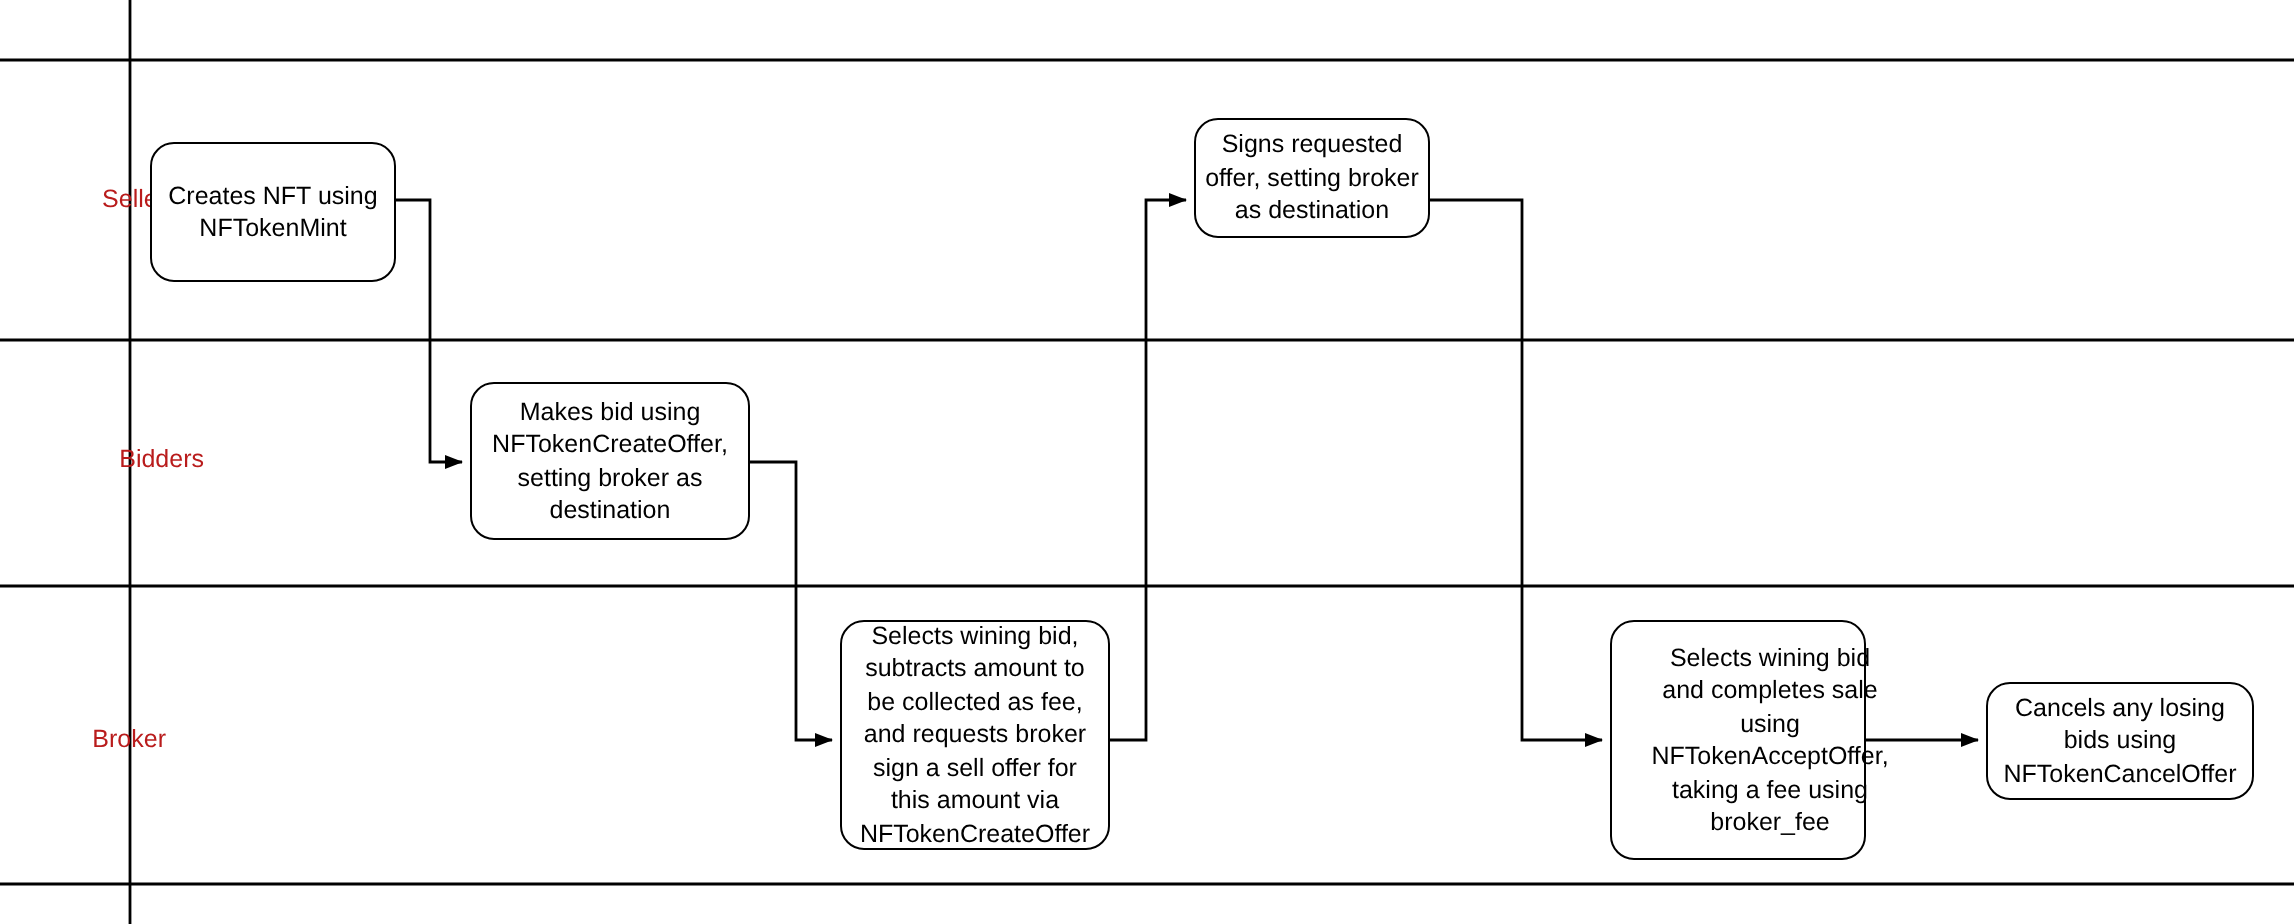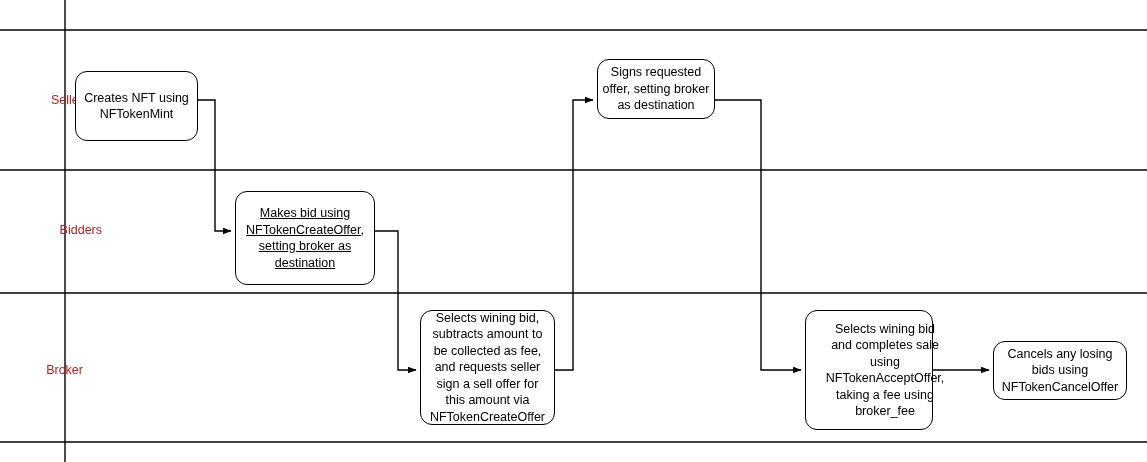--- a/index.html
+++ b/index.html
@@ -80,28 +80,28 @@
   </svg>
 
   <div id="lane-labels">
       <div class="lane-label" style="left: 0px; width: 55px; top: 100px;">Seller</div>
       <div class="lane-label" style="left: 0px; width: 55px; top: 230px; padding-left: 19px;">Bidders</div>
       <div class="lane-label" style="left: 0px; width: 55px; top: 370px;">Broker</div>
     </div>
   <div id="nodes-layer">
       <div class="node" style="left: 75px; top: 71px; width: 123px; height: 70px;">Creates NFT using
 NFTokenMint</div>
-      <div class="node" style="left: 235px; top: 191px; width: 140px; height: 94px; text-decoration: underline;">Makes bid using
+      <div class="node" style="left: 235px; top: 191px; width: 140px; height: 79px;">Makes bid using
 NFTokenCreateOffer,
 setting broker as
 destination</div>
       <div class="node" style="left: 420px; top: 310px; width: 135px; height: 115px;">Selects wining bid,
 subtracts amount to
 be collected as fee,
-and requests seller
+and requests broker
 sign a sell offer for
 this amount via
 NFTokenCreateOffer</div>
       <div class="node" style="left: 597px; top: 59px; width: 118px; height: 60px;">Signs requested
 offer, setting broker
 as destination</div>
       <div class="node" style="left: 805px; top: 310px; width: 128px; height: 120px; padding-left: 36px;">Selects wining bid
 and completes sale
 using
 NFTokenAcceptOffer,

